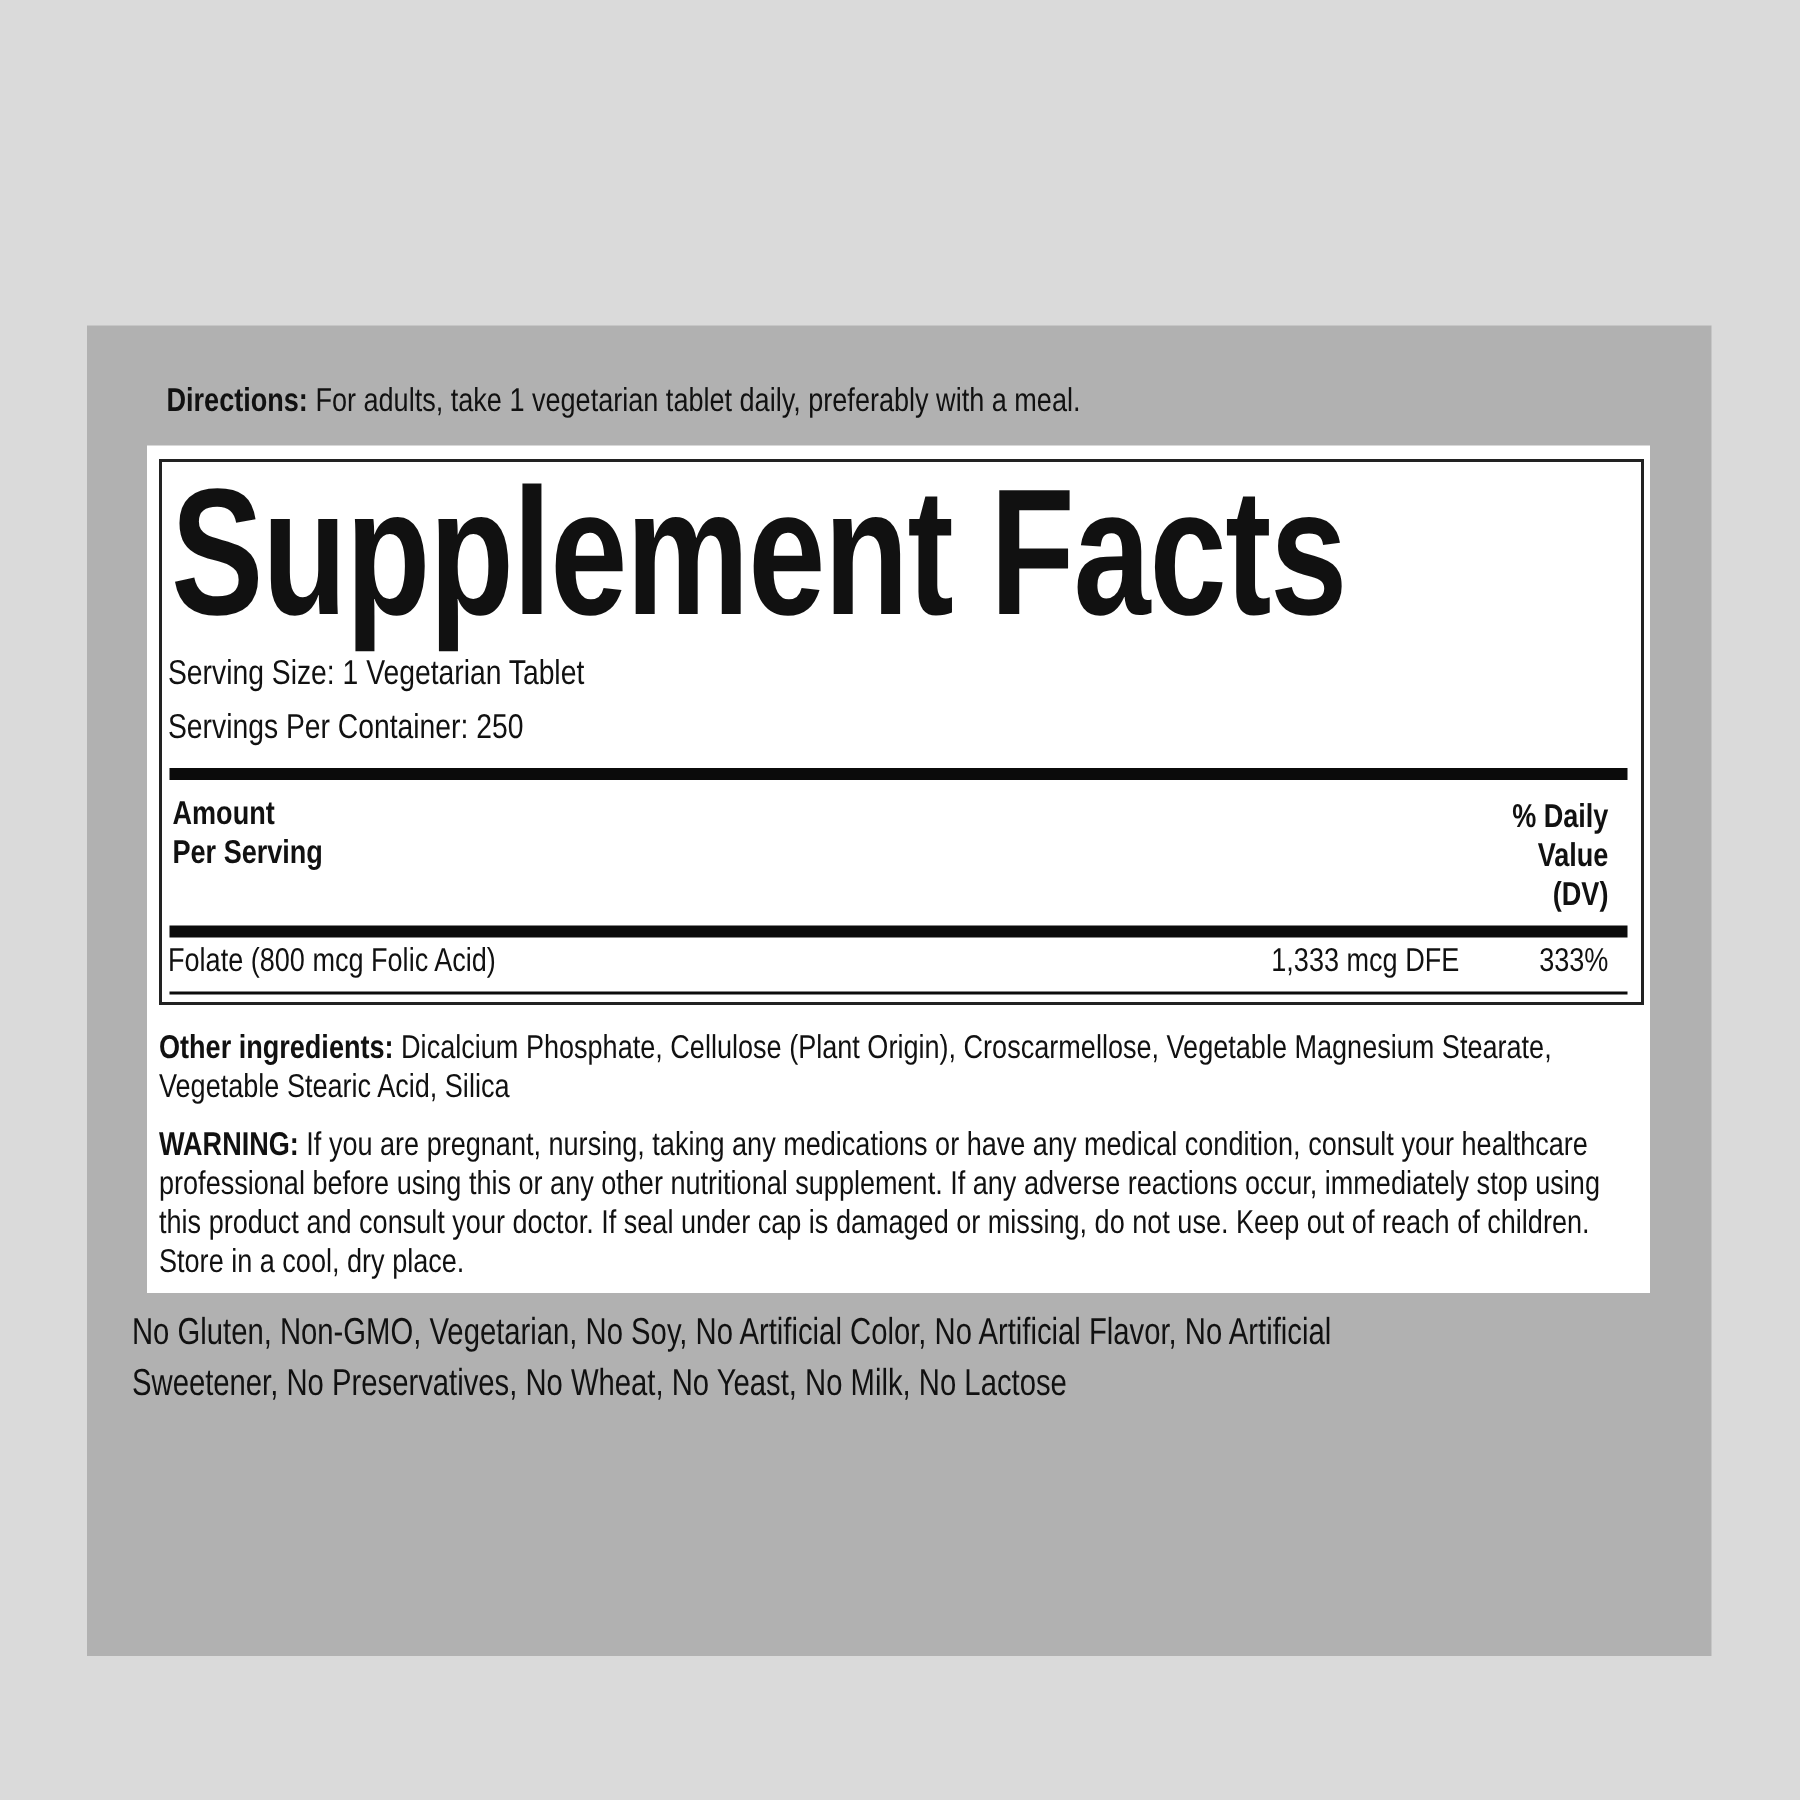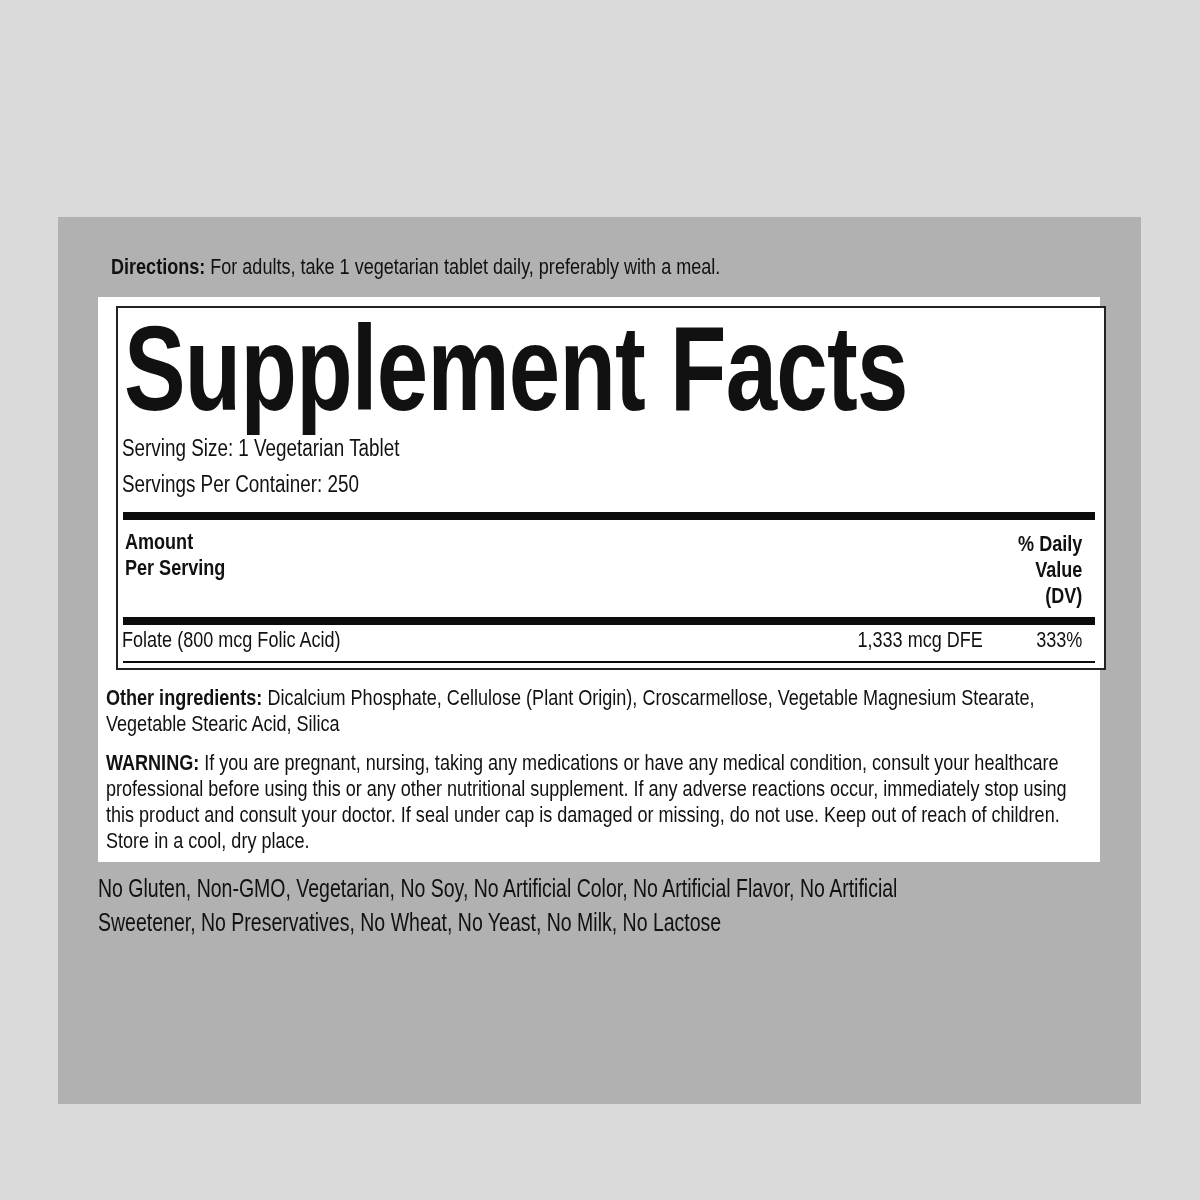--- a/index.html
+++ b/index.html
@@ -39,21 +39,20 @@
     width: 1002px; height: 565px;
     background: #ffffff;
   }
 
   .facts-box {
     position: absolute;
     left: 8px; top: 9px;
     width: 990px; height: 364px;
     border: 2px solid #222;
     background: #fff;
-    margin-left: 10px;
   }
 
   .sf-title {
     position: absolute;
     left: 6px; top: 0px;
     font-size: 120px;
     line-height: 120px;
     font-weight: 700;
     letter-spacing: -1px;
     transform: scaleX(0.77);
@@ -93,21 +92,21 @@
     text-align: right;
   }
 
   .nutrient-name   { position: absolute; left: 4px;  top: 319px; }
   .nutrient-amount { position: absolute; right: 121px; top: 319px; }
   .nutrient-dv     { position: absolute; right: 22px;  top: 319px; }
 
   .other-ingredients { position: absolute; left: 8px; top: 388px; }
   .warning           { position: absolute; left: 8px; top: 453px; }
 
-  .claims { position: absolute; left: 40px; top: 654px; }
+  .claims { position: absolute; left: 30px; top: 654px; }
 </style>
 </head>
 <body>
 
 <div class="panel">
 
   <div class="directions text22 cond">
     <b>Directions:</b>
     <span>For adults, take 1 vegetarian tablet daily, preferably with a meal.</span>
   </div>

